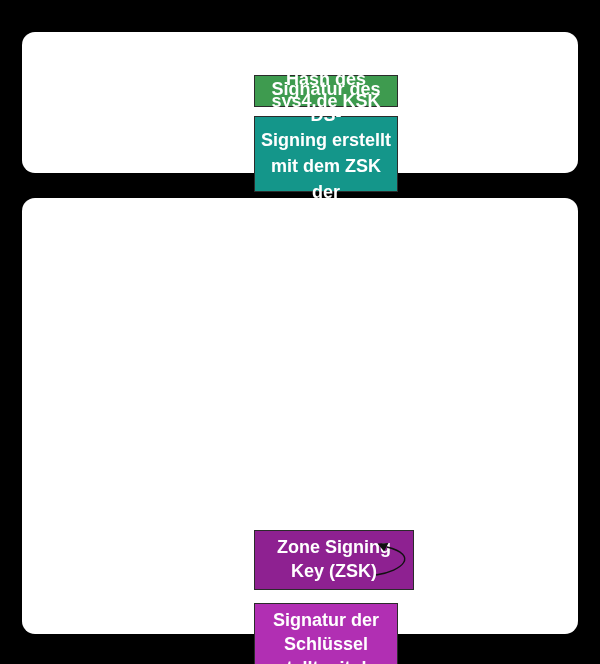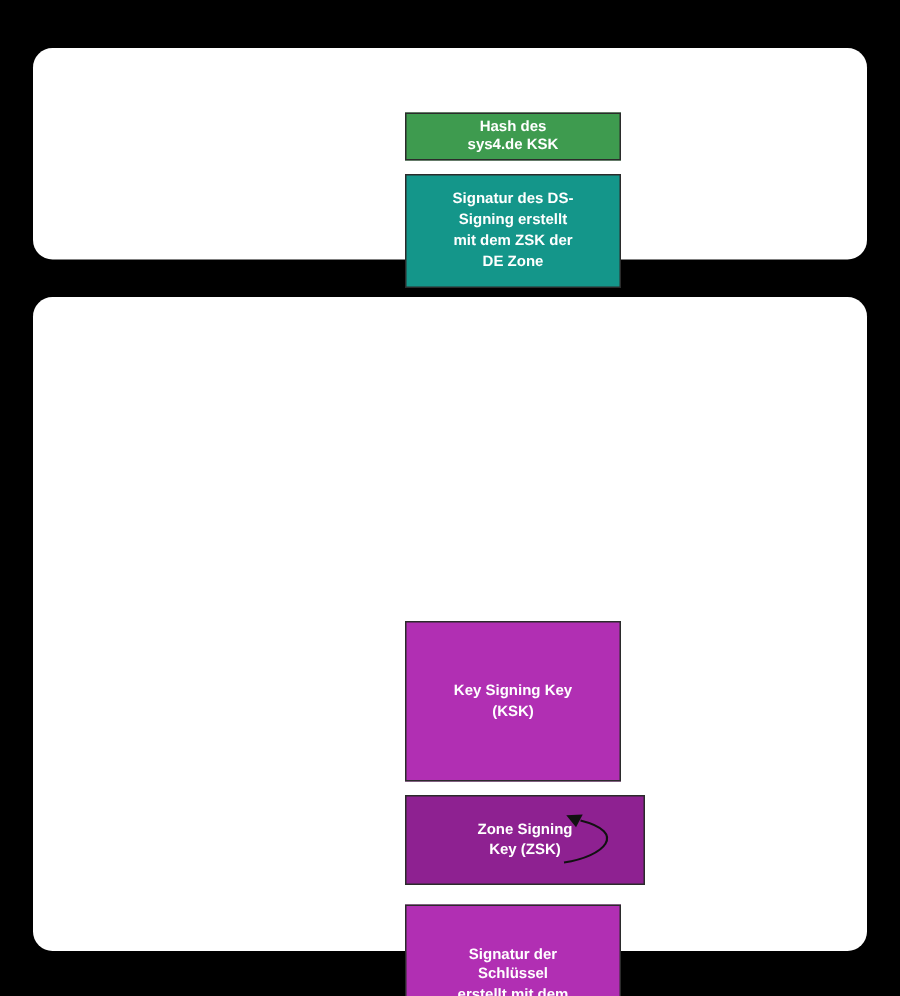--- a/index.html
+++ b/index.html
@@ -26,24 +26,23 @@
   .box {
     position: absolute;
     box-sizing: border-box;
     border: 1.5px solid #2b2b2b;
     display: flex;
     align-items: center;
     justify-content: center;
     text-align: center;
     color: var(--text_light, #fff);
     font-weight: 700;
-    font-size: 10px;
+    font-size: 18px;
     line-height: 1.32;
     white-space: pre-line;
-    margin-left: 16px;
   }
   .box-green  { background: var(--green);  left: 232px; top: 43px;  width: 144px; height: 32px;  line-height: 1.2; }
   .box-teal   { background: var(--teal);   left: 232px; top: 84px;  width: 144px; height: 76px;  line-height: 1.42; }
   .box-ksk    { background: var(--magenta);left: 232px; top: 216px; width: 144px; height: 107px; }
   .box-zsk    { background: var(--purple); left: 232px; top: 332px; width: 160px; height: 60px; }
   .box-keysig { background: var(--magenta);left: 232px; top: 405px; width: 144px; height: 107px; }
   .arrow-layer {
     position: absolute;
     left: 0;
     top: 0;
@@ -60,22 +59,20 @@
   <div class="card card-top">
     <div class="box box-green">Hash des
 sys4.de KSK</div>
     <div class="box box-teal">Signatur des DS-
 Signing erstellt
 mit dem ZSK der
 DE Zone</div>
   </div>
 
   <div class="card card-bottom">
-    <div class="box box-ksk">Key Signing Key
-(KSK)</div>
     <div class="box box-zsk">Zone Signing
 Key (ZSK)</div>
     <div class="box box-keysig">Signatur der
 Schlüssel
 erstellt mit dem
 KSK</div>
 
   </div>
 
   <svg class="arrow-layer" viewBox="0 0 600 664">

